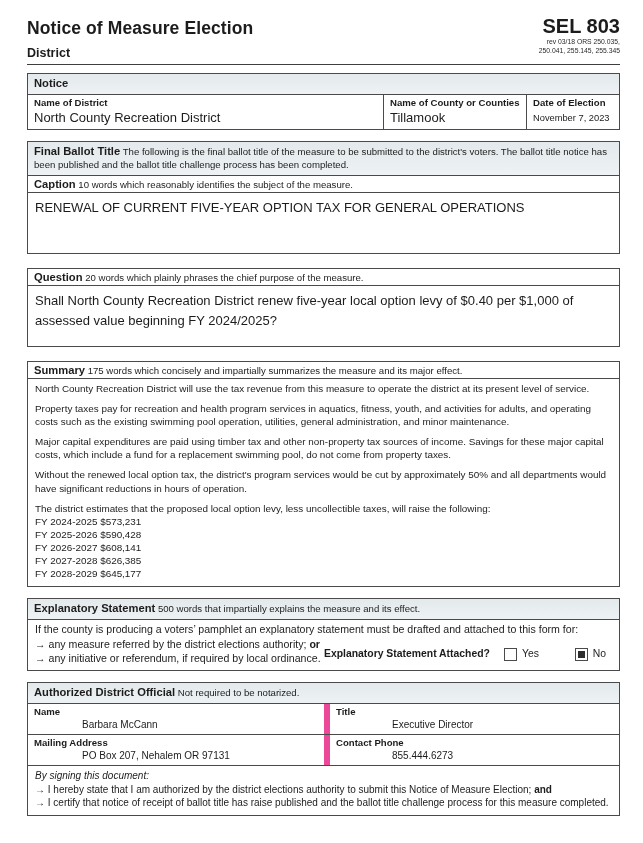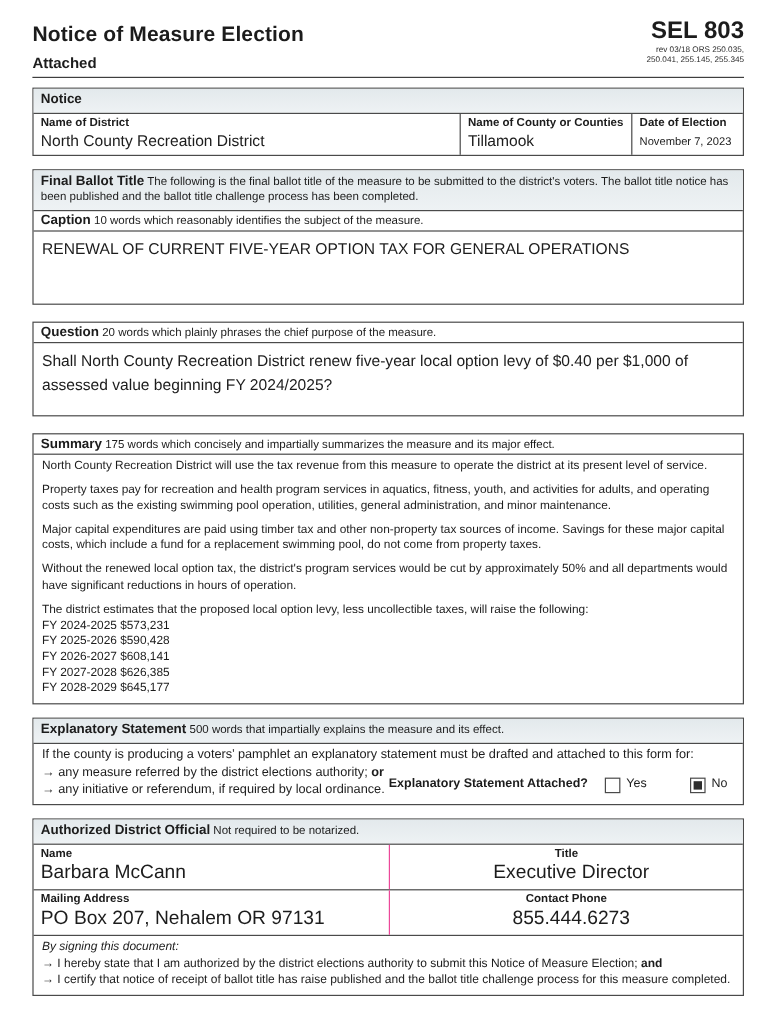--- a/index.html
+++ b/index.html
@@ -72,36 +72,36 @@
   .checkbox.checked::after {
     content: ""; position: absolute; left: 2px; top: 2px; right: 2px; bottom: 2px;
     background: #2e2e2e;
   }
   .cb-text { font-size: 10.4px; margin-left: 5px; }
 
   
   .off-row { display: flex; border-bottom: 1px solid #4a4a4a; }
   .off-cell { padding: 2px 6px 4px 6px; }
   .off-l { width: 296px; }
-  .off-r { flex: 1; border-left: 1px solid #ec4899; text-align: center; }
+  .off-r { flex: 1; border-left: 6px solid #ec4899; }
   .off-cell .lbl { font-size: 9.6px; font-weight: bold; }
-  .off-cell .val { font-size: 16px; margin-top: 2px; }
+  .off-cell .val { font-size: 10px; margin-top: 2px; margin-left: 48px; }
   .off-r .val { padding-left: 8px; }
   .sign-cell { padding: 3px 7px 6px 7px; font-size: 10px; line-height: 1.32; }
   .sign-intro { font-style: italic; }
 </style>
 </head>
 <body>
 
 <div class="page">
 
   <div class="hdr">
     <div>
       <div class="hdr-title">Notice of Measure Election</div>
-      <div class="hdr-sub">Attached</div>
+      <div class="hdr-sub">District</div>
     </div>
     <div class="hdr-right">
       <div class="hdr-form">SEL 803</div>
       <div class="hdr-rev">rev 03/18 ORS 250.035,</div>
       <div class="hdr-rev">250.041, 255.145, 255.345</div>
     </div>
   </div>
   <div class="hdr-rule"></div>
 
   <div class="box">

